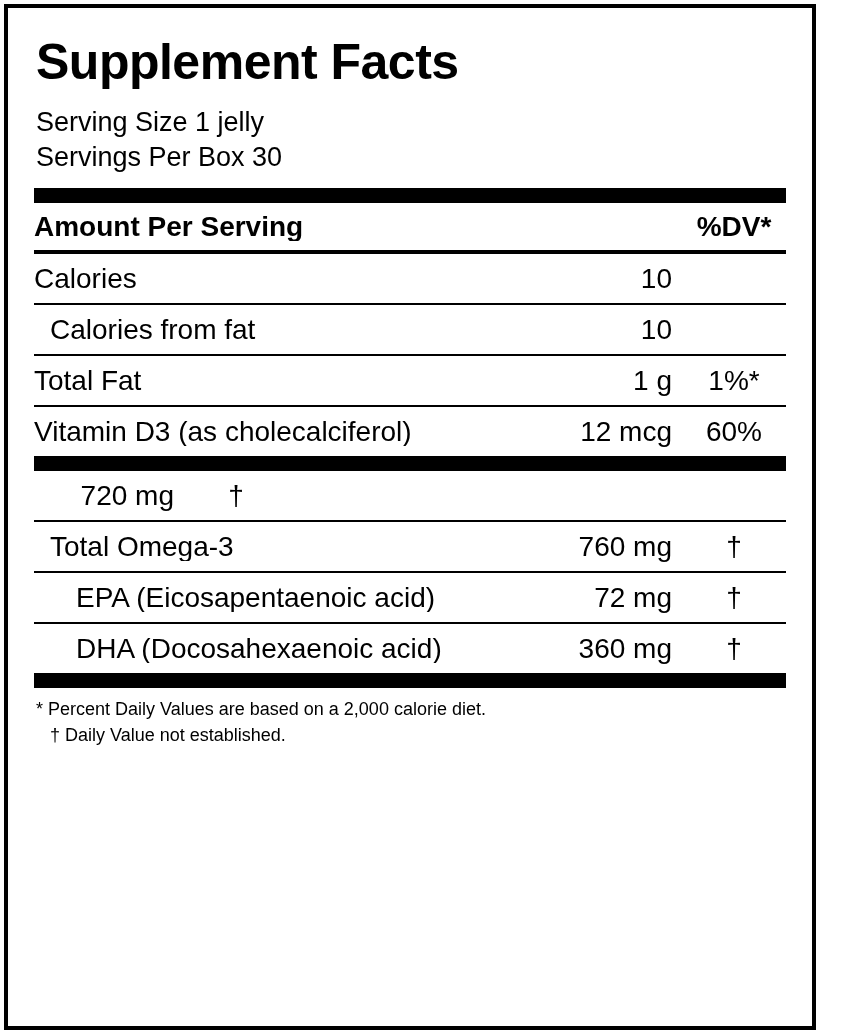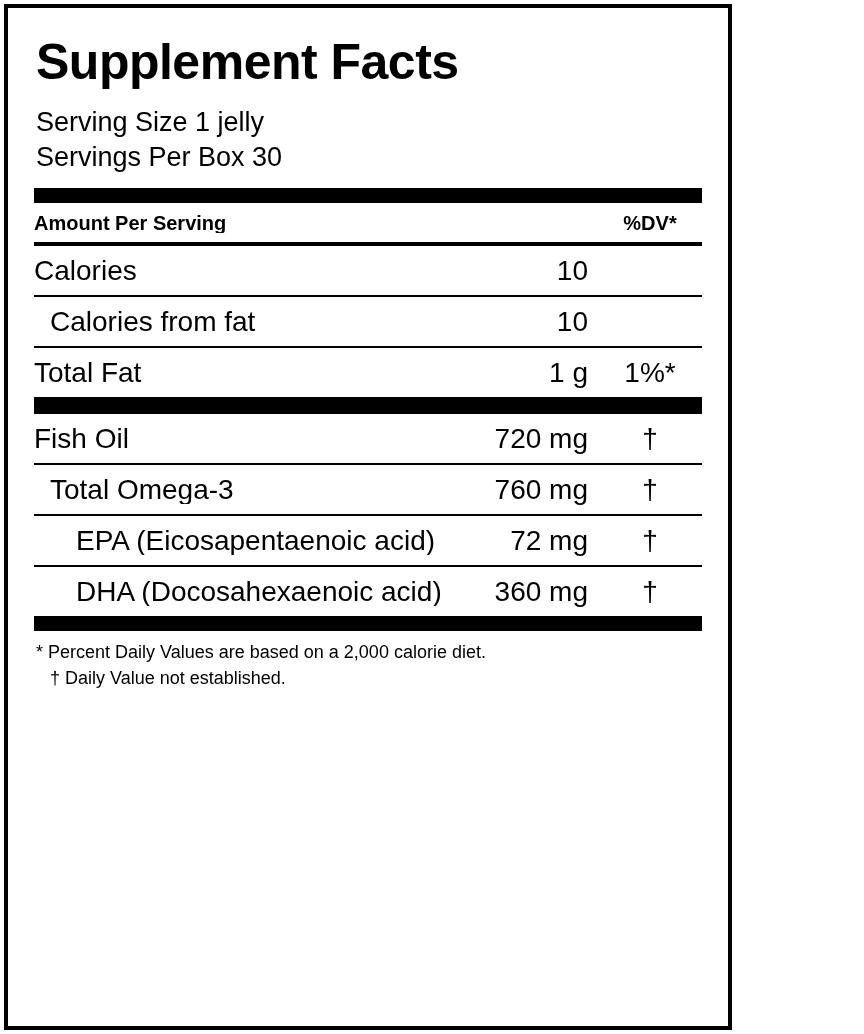--- a/index.html
+++ b/index.html
@@ -13,21 +13,21 @@
     height: 1034px;
     font-family: "Liberation Sans", sans-serif;
     color: #000000;
     overflow: hidden;
   }
 
   .panel {
     position: absolute;
     left: 4px;
     top: 4px;
-    width: 728px;
+    width: 812px;
     height: 1026px;
     border: 4px solid #000000;
     background: #ffffff;
     padding: 22px 26px 0 26px;
   }
 
   .title {
     font-size: 50px;
     font-weight: bold;
     letter-spacing: -0.5px;
@@ -76,21 +76,21 @@
     white-space: nowrap;
   }
   .row .dv {
     flex: 0 0 104px;
     text-align: center;
     white-space: nowrap;
   }
 
   .header-row {
     font-weight: bold;
-    font-size: 20px;
+    font-size: 28px;
     padding: 10px 0 9px 0;
   }
 
   .indent1 .name { padding-left: 16px; }
   .indent2 .name { padding-left: 42px; }
 
   .footnote {
     font-size: 18px;
     line-height: 1.2;
     margin-top: 11px;
@@ -137,25 +137,29 @@
   </div>
   <div class="rule-thin"></div>
 
   <div class="row">
     <div class="name">Total Fat</div>
     <div class="amt">1 g</div>
     <div class="dv">1%*</div>
   </div>
   <div class="rule-thin"></div>
 
+  <div class="row">
+    <div class="name">Vitamin D3 (as cholecalciferol)</div>
+    <div class="amt">12 mcg</div>
+    <div class="dv">60%</div>
+  </div>
 
   <div class="rule-thick"></div>
 
   <div class="row">
-    <div class="name">Fish Oil</div>
     <div class="amt">720 mg</div>
     <div class="dv">†</div>
   </div>
   <div class="rule-thin"></div>
 
   <div class="row indent1">
     <div class="name">Total Omega-3</div>
     <div class="amt">760 mg</div>
     <div class="dv">†</div>
   </div>

